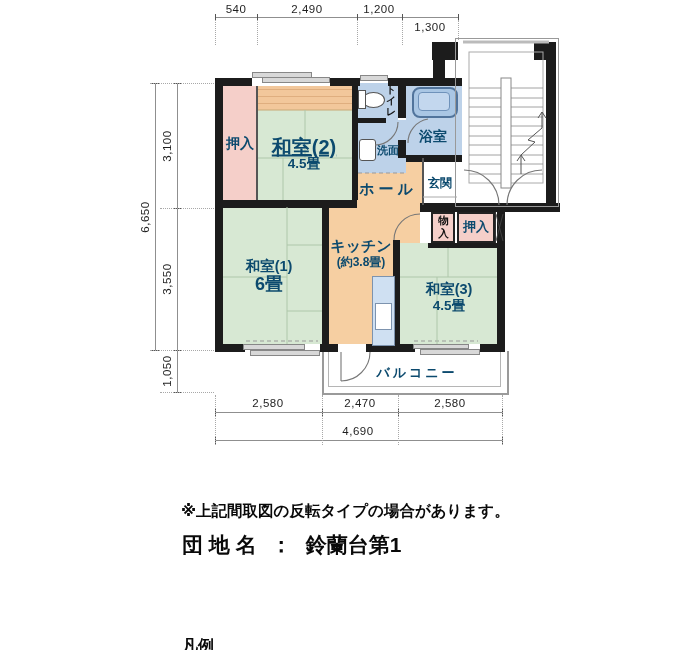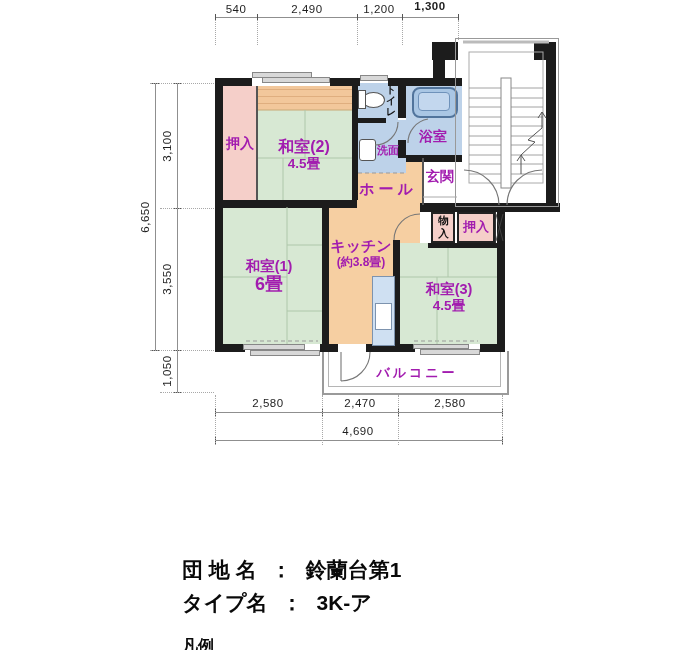--- a/index.html
+++ b/index.html
@@ -6,21 +6,21 @@
   #canvas{position:relative;width:700px;height:650px;background:#fff;overflow:hidden;
           font-family:"Liberation Sans","DejaVu Sans",sans-serif;}
   .abs{position:absolute;}
   .w{position:absolute;background:#1c1c1c;}
   .room{position:absolute;box-sizing:border-box;}
   .green{background:#d7e8d3;}
   .pink{background:#f5cfc9;}
   .orange{background:#f6cfa2;}
   .blue{background:#bdd2e9;}
   .engawa{background:repeating-linear-gradient(to bottom,#f2c79b 0 3px,#dfae7f 3px 4px,#f2c79b 4px 7px);}
-  .lbl{position:absolute;transform:translate(-50%,-50%);white-space:nowrap;color:#a21caf;
+  .lbl{position:absolute;transform:translate(-50%,-50%);white-space:nowrap;color:#0c4a6e;
        font-weight:600;line-height:1.15;text-align:center;}
   .stack{position:absolute;word-break:break-all;color:#111;font-weight:600;text-align:center;}
   .dline{position:absolute;background:#8f8f8f;}
   .ext{position:absolute;width:0;border-left:1px dotted #a8a8a8;}
   .exth{position:absolute;height:0;border-top:1px dotted #a8a8a8;}
   .tick{position:absolute;width:1px;height:7px;background:#555;}
   .tickh{position:absolute;width:7px;height:1px;background:#555;}
   .dimlbl{position:absolute;transform:translate(-50%,-50%);font-size:11.5px;color:#1e1e1e;
           letter-spacing:.5px;white-space:nowrap;}
   .dimlbl.rot{transform:translate(-50%,-50%) rotate(-90deg);}
@@ -139,27 +139,27 @@
     <path d="M423 197 H457" stroke="#aaa" stroke-width="1"></path>
     <path d="M258 110 H352" stroke="#c9a877" stroke-width="1"></path>
     <g stroke="#aec7aa" stroke-width="1">
       <path d="M305 110 V158 M258 158 H352 M283 158 V200"></path>
       <path d="M287 207 V344 M223 277 H287 M287 245 H322 M287 311 H322"></path>
       <path d="M448 248 V277 M400 277 H497 M437 277 V344"></path>
     </g>
   </svg>
 
   <div class="lbl" style="left:240px;top:143px;font-size:14px;">押入</div>
-  <div class="lbl" style="left:304px;top:147px;font-size:16px;">和室(2)</div>
+  <div class="lbl" style="left:304px;top:147px;font-size:20px;text-decoration:underline;">和室(2)</div>
   <div class="lbl" style="left:304px;top:164px;font-size:13.5px;">4.5畳</div>
   <div class="stack" style="left:385px;top:84px;width:12px;font-size:10px;line-height:11px;">トイレ</div>
   <div class="lbl" style="left:388px;top:150px;font-size:11px;">洗面</div>
   <div class="lbl" style="left:433px;top:136px;font-size:14px;">浴室</div>
   <div class="lbl" style="left:388px;top:189px;font-size:15px;letter-spacing:4px;">ホール</div>
-  <div class="lbl" style="left:440px;top:176px;font-size:14px;">玄関</div>
+  <div class="lbl" style="left:440px;top:184px;font-size:12px;">玄関</div>
   <div class="stack" style="left:437px;top:214px;width:13px;font-size:10.5px;line-height:13px;">物入</div>
   <div class="lbl" style="left:476px;top:227px;font-size:13px;">押入</div>
   <div class="lbl" style="left:361px;top:246px;font-size:15px;">キッチン</div>
   <div class="lbl" style="left:361px;top:263px;font-size:12px;">(約3.8畳)</div>
   <div class="lbl" style="left:269px;top:266px;font-size:14.5px;">和室(1)</div>
   <div class="lbl" style="left:269px;top:284px;font-size:18px;">6畳</div>
   <div class="lbl" style="left:449px;top:289px;font-size:14.5px;">和室(3)</div>
   <div class="lbl" style="left:449px;top:306px;font-size:13.5px;">4.5畳</div>
   <div class="lbl" style="left:417px;top:373px;font-size:13px;letter-spacing:3px;">バルコニー</div>
 
@@ -170,21 +170,21 @@
     <div class="tick" style="left:402px;top:14px;"></div>
   <div class="tick" style="left:458px;top:14px;"></div>
   <div class="ext" style="left:215px;top:20px;height:25px;"></div>
     <div class="ext" style="left:257px;top:20px;height:25px;"></div>
   <div class="ext" style="left:357px;top:20px;height:25px;"></div>
     <div class="ext" style="left:402px;top:20px;height:25px;"></div>
   <div class="ext" style="left:458px;top:20px;height:20px;"></div>
   <div class="dimlbl" style="left:236px;top:9px;">540</div>
   <div class="dimlbl" style="left:307px;top:9px;">2,490</div>
   <div class="dimlbl" style="left:379px;top:9px;">1,200</div>
-  <div class="dimlbl" style="left:430px;top:6px;font-weight:bold;">1,300</div>
+  <div class="dimlbl" style="left:430px;top:27px;">1,300</div>
 
   <div class="dline" style="left:177px;top:83px;width:1px;height:309px;"></div>
   <div class="dline" style="left:155px;top:83px;width:1px;height:267px;"></div>
   <div class="tickh" style="left:174px;top:83px;"></div>
     <div class="tickh" style="left:174px;top:208px;"></div>
   <div class="tickh" style="left:174px;top:350px;"></div>
     <div class="tickh" style="left:174px;top:392px;"></div>
   <div class="tickh" style="left:152px;top:83px;"></div>
     <div class="tickh" style="left:152px;top:350px;"></div>
   <div class="exth" style="left:150px;top:83px;width:64px;"></div>
@@ -206,23 +206,21 @@
     <div class="tick" style="left:502px;top:437px;"></div>
   <div class="ext" style="left:215px;top:395px;height:50px;"></div>
     <div class="ext" style="left:322px;top:395px;height:50px;"></div>
   <div class="ext" style="left:398px;top:395px;height:50px;"></div>
     <div class="ext" style="left:502px;top:395px;height:50px;"></div>
   <div class="dimlbl" style="left:268px;top:403px;">2,580</div>
   <div class="dimlbl" style="left:360px;top:403px;">2,470</div>
   <div class="dimlbl" style="left:450px;top:403px;">2,580</div>
   <div class="dimlbl" style="left:358px;top:431px;">4,690</div>
 
-
-  <div class="bigline" style="left:182px;top:556px;">
+  <div class="note" style="left:181px;top:500px;">※上記間取図の反転タイプの場合があります。</div>
+
+  <div class="bigline" style="left:182px;top:531px;">
     <span>団 地 名</span><span class="sep">：</span><span>鈴蘭台第1</span>
   </div>
-  <div class="bigline" style="left:182px;top:589px;">
-    <span>タイプ名</span><span class="sep">：</span><span>3K-ア</span>
-  </div>
 
   <div class="legend" style="left:182px;top:624px;font-size:16px;font-weight:700;margin-top:12px;">凡例</div>
 
 </div>
 
 </body></html>

